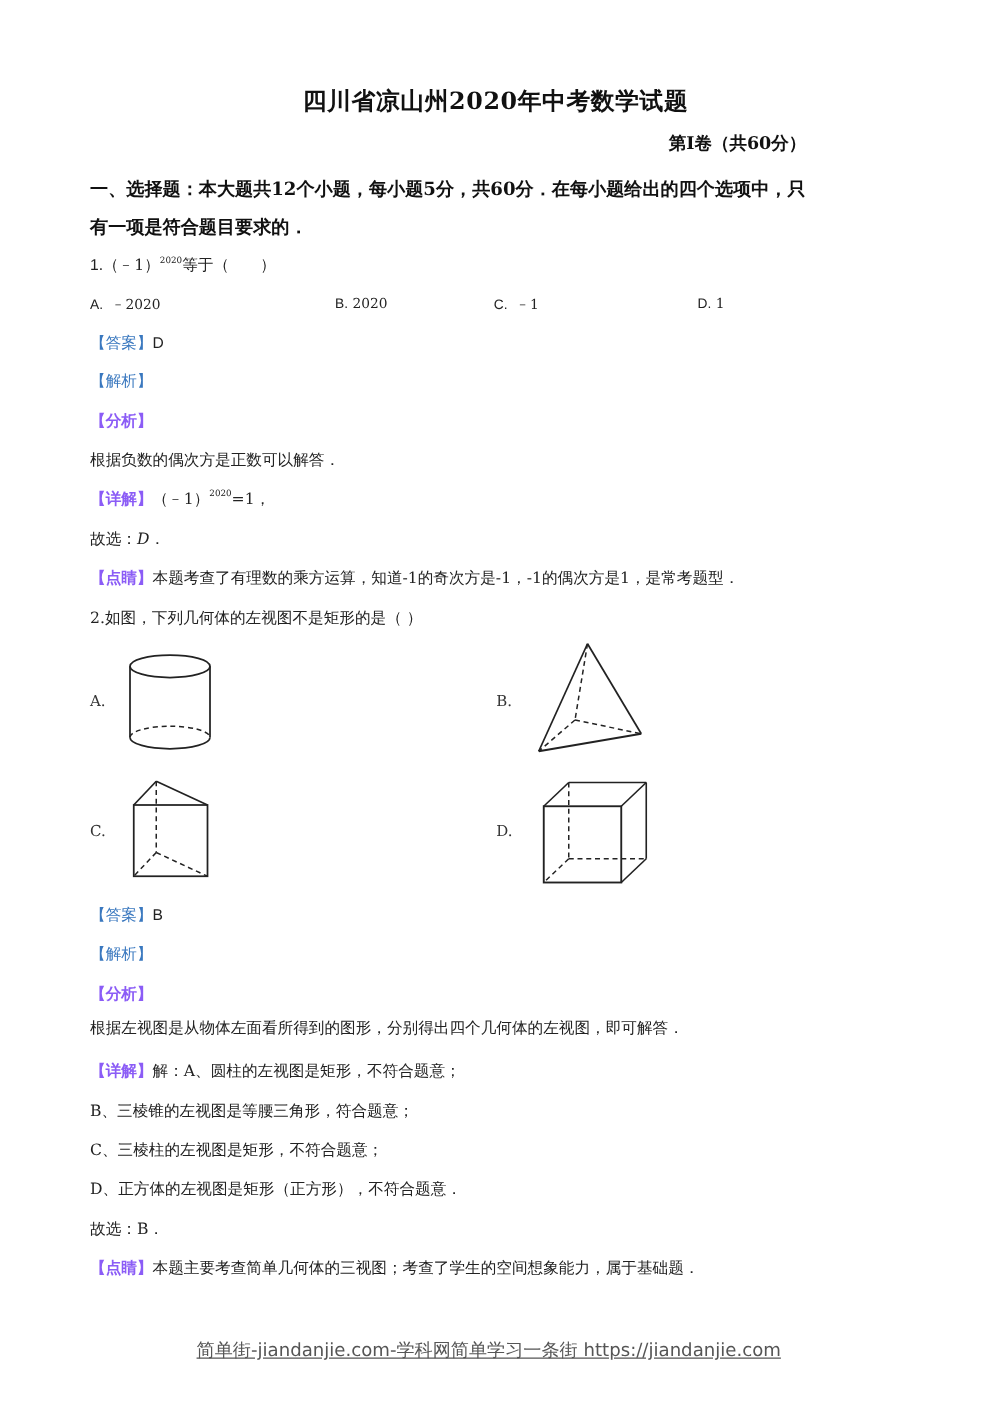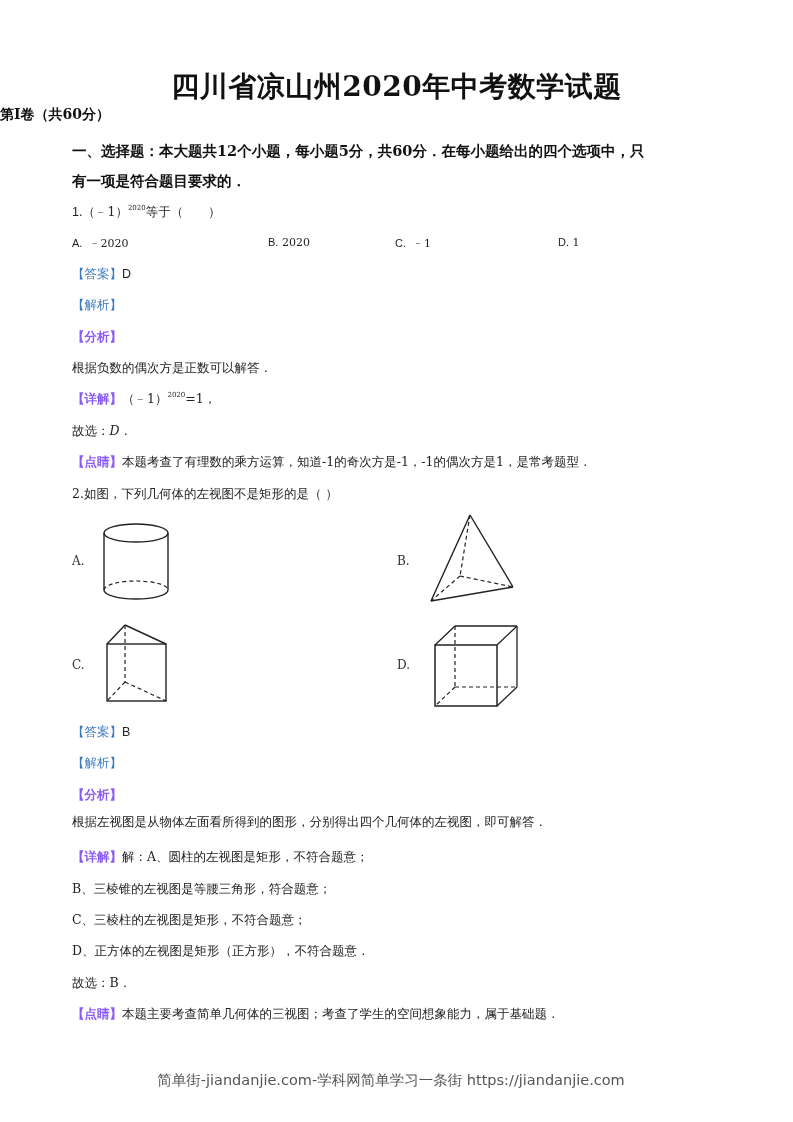--- a/index.html
+++ b/index.html
@@ -1,30 +1,30 @@
 <!DOCTYPE html>
 <html><head>
 <meta charset="utf-8">
 <style>
   * { box-sizing: border-box; margin: 0; padding: 0; }
   html, body { width: 793px; height: 1122px; background: #ffffff; }
   body { position: relative; font-family: "DejaVu Serif", "Liberation Serif", serif; color: #222; overflow: hidden; }
   .abs { position: absolute; white-space: nowrap; }
-  .title { left: 0; width: 793px; top: 68px; text-align: center; font-size: 28px; font-weight: bold; letter-spacing: 0.5px; color: #111; }
-  .subtitle { left: 0; width: 645px; top: 106px; text-align: left; font-size: 14px; font-weight: bold; color: #111; }
+  .title { left: 0; width: 793px; top: 68px; text-align: center; font-size: 19px; font-weight: bold; letter-spacing: 0.5px; color: #111; }
+  .subtitle { left: 0; width: 645px; top: 106px; text-align: right; font-size: 14px; font-weight: bold; color: #111; }
   .section { left: 72px; font-size: 14.5px; font-weight: bold; color: #111; text-align: center; }
   .line { left: 72px; font-size: 12.5px; color: #222; }
   .sans { font-family: "Liberation Sans", "DejaVu Sans", sans-serif; }
   .tag-blue { color: #3a78bf; }
   .tag-black { color: #8b5cf6; font-weight: bold; }
   sup { font-size: 7px; vertical-align: 6px; }
   .opt { position: absolute; top: 236px; font-size: 11px; }
   .fig-label { position: absolute; font-size: 12px; color: #333; }
   svg { position: absolute; overflow: visible; }
-  .footer { left: 0; width: 782px; top: 1071px; text-align: center; font-family: "DejaVu Sans", sans-serif; font-size: 14.5px; color: #555; }
+  .footer { left: 0; width: 782px; top: 1071px; text-align: center; font-family: "DejaVu Sans", sans-serif; font-size: 14.5px; color: #555; text-decoration: underline; }
   i.math { font-style: italic; }
 </style>
 </head>
 <body>
 
 <div>
 
   <div class="abs title">四川省凉山州2020年中考数学试题</div>
   <div class="abs subtitle">第Ⅰ卷（共60分）</div>
 

